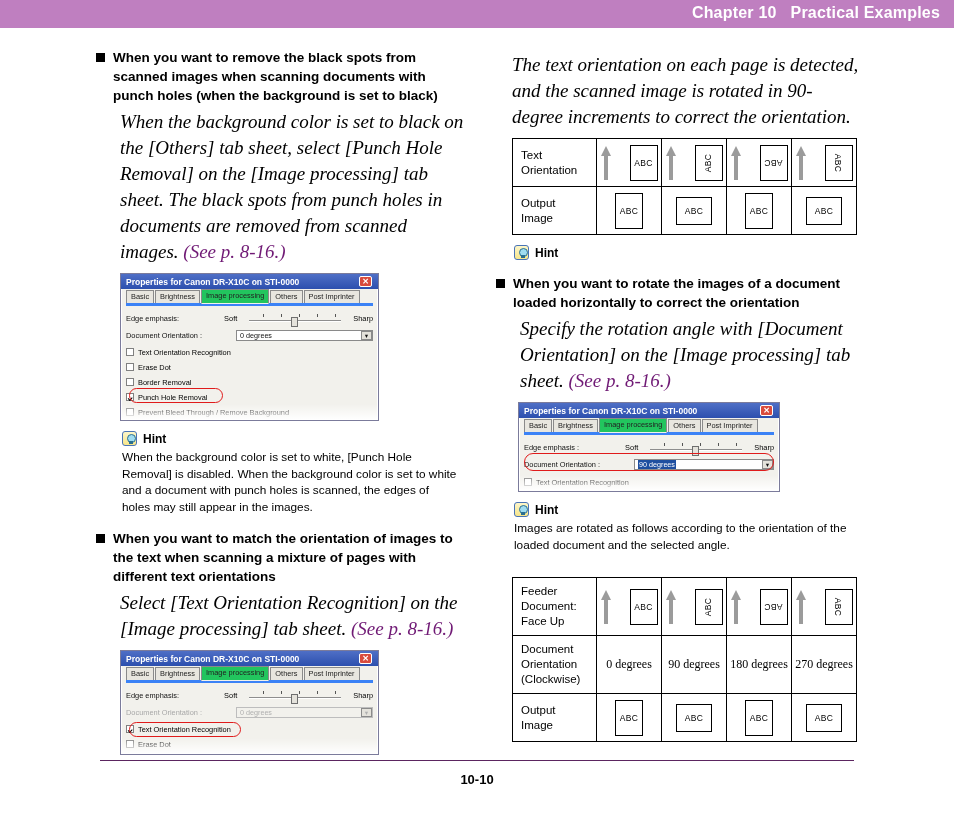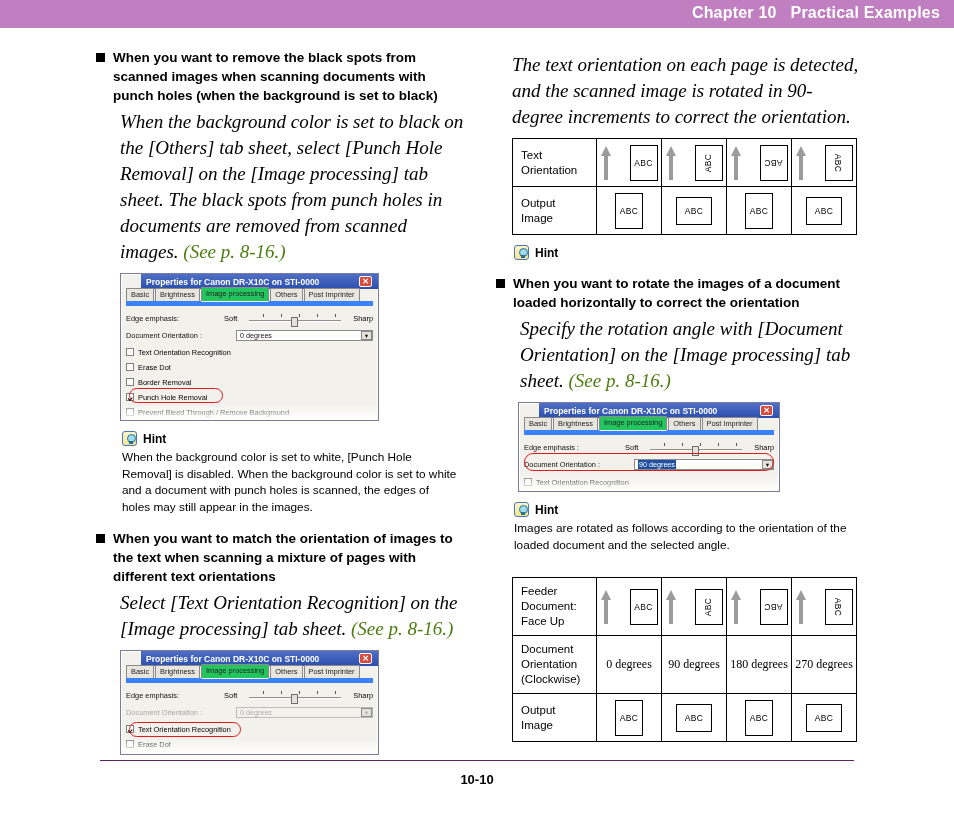--- a/index.html
+++ b/index.html
@@ -40,21 +40,21 @@
   }
   .sec-head .htext { width:342px; }
 
   
   .body-ser {
     font-family:"Liberation Serif", serif;
     font-size:19px; line-height:26px;
     margin:0 0 8px 24px; width:350px;font-style:italic;
   }
   .col-right .body-ser { margin-left:0; width:348px; }
-  .ref { color:#4d7c0f; }
+  .ref { color:#701a75; }
 
   
   .hint-head { display:flex; align-items:center; margin:10px 0 3px 2px; }
   .hint-icon {
     width:15px; height:15px; border:1px solid #4a74b5; border-radius:3px;
     background:linear-gradient(#fdf6c9,#f6e58a);
     position:relative; flex:0 0 15px; margin-right:6px;
   }
   .hint-icon::before{
     content:""; position:absolute; left:4px; top:2px; width:7px; height:7px;
@@ -73,32 +73,32 @@
   
   .dlg {
     border:1px solid #7b7b9b; background:#f2f1ec;
     font-family:"Liberation Sans", sans-serif;
     position:relative; overflow:hidden;
     box-shadow:0 0 0 1px #ffffff inset;
   }
   .dlg-title {
     height:15px; background:linear-gradient(#4f6fc6,#2c4fae);
     display:flex; align-items:center; padding:0 6px 0 5px;
-    color:#fff; font-size:8.5px; font-weight:bold; white-space:nowrap;margin-left:20px;
+    color:#fff; font-size:8.5px; font-weight:bold; white-space:nowrap;
   }
   .dlg-title .t { flex:1; overflow:hidden; }
   .dlg-close {
     width:13px; height:11px; background:#d94b3d; border:1px solid #fff;
     color:#fff; font-size:8px; line-height:9px; text-align:center;
     border-radius:2px; font-weight:bold;
   }
   .dlg-body { padding:4px 5px 0 5px; }
 
   .tabs { display:flex; align-items:flex-end; height:13px;
-          border-bottom:5px solid #3b82f6; margin-bottom:7px; }
+          border-bottom:3px solid #3b82f6; margin-bottom:7px; }
   .tab {
     font-size:7.4px; padding:1px 4px 1px 4px; color:#222;
     border:1px solid #8a8a8a; border-bottom:none; background:#e8e6df;
     margin-right:1px; white-space:nowrap; line-height:10px;
   }
   .tab.sel { background:#22c55e; padding-bottom:2px; position:relative; top:1px;
              border-bottom:1px solid #f2f1ec; }
 
   .row { display:flex; align-items:center; margin:0 0 6px 0; height:11px; }
   .lbl { font-size:7.4px; color:#111; white-space:nowrap; }

